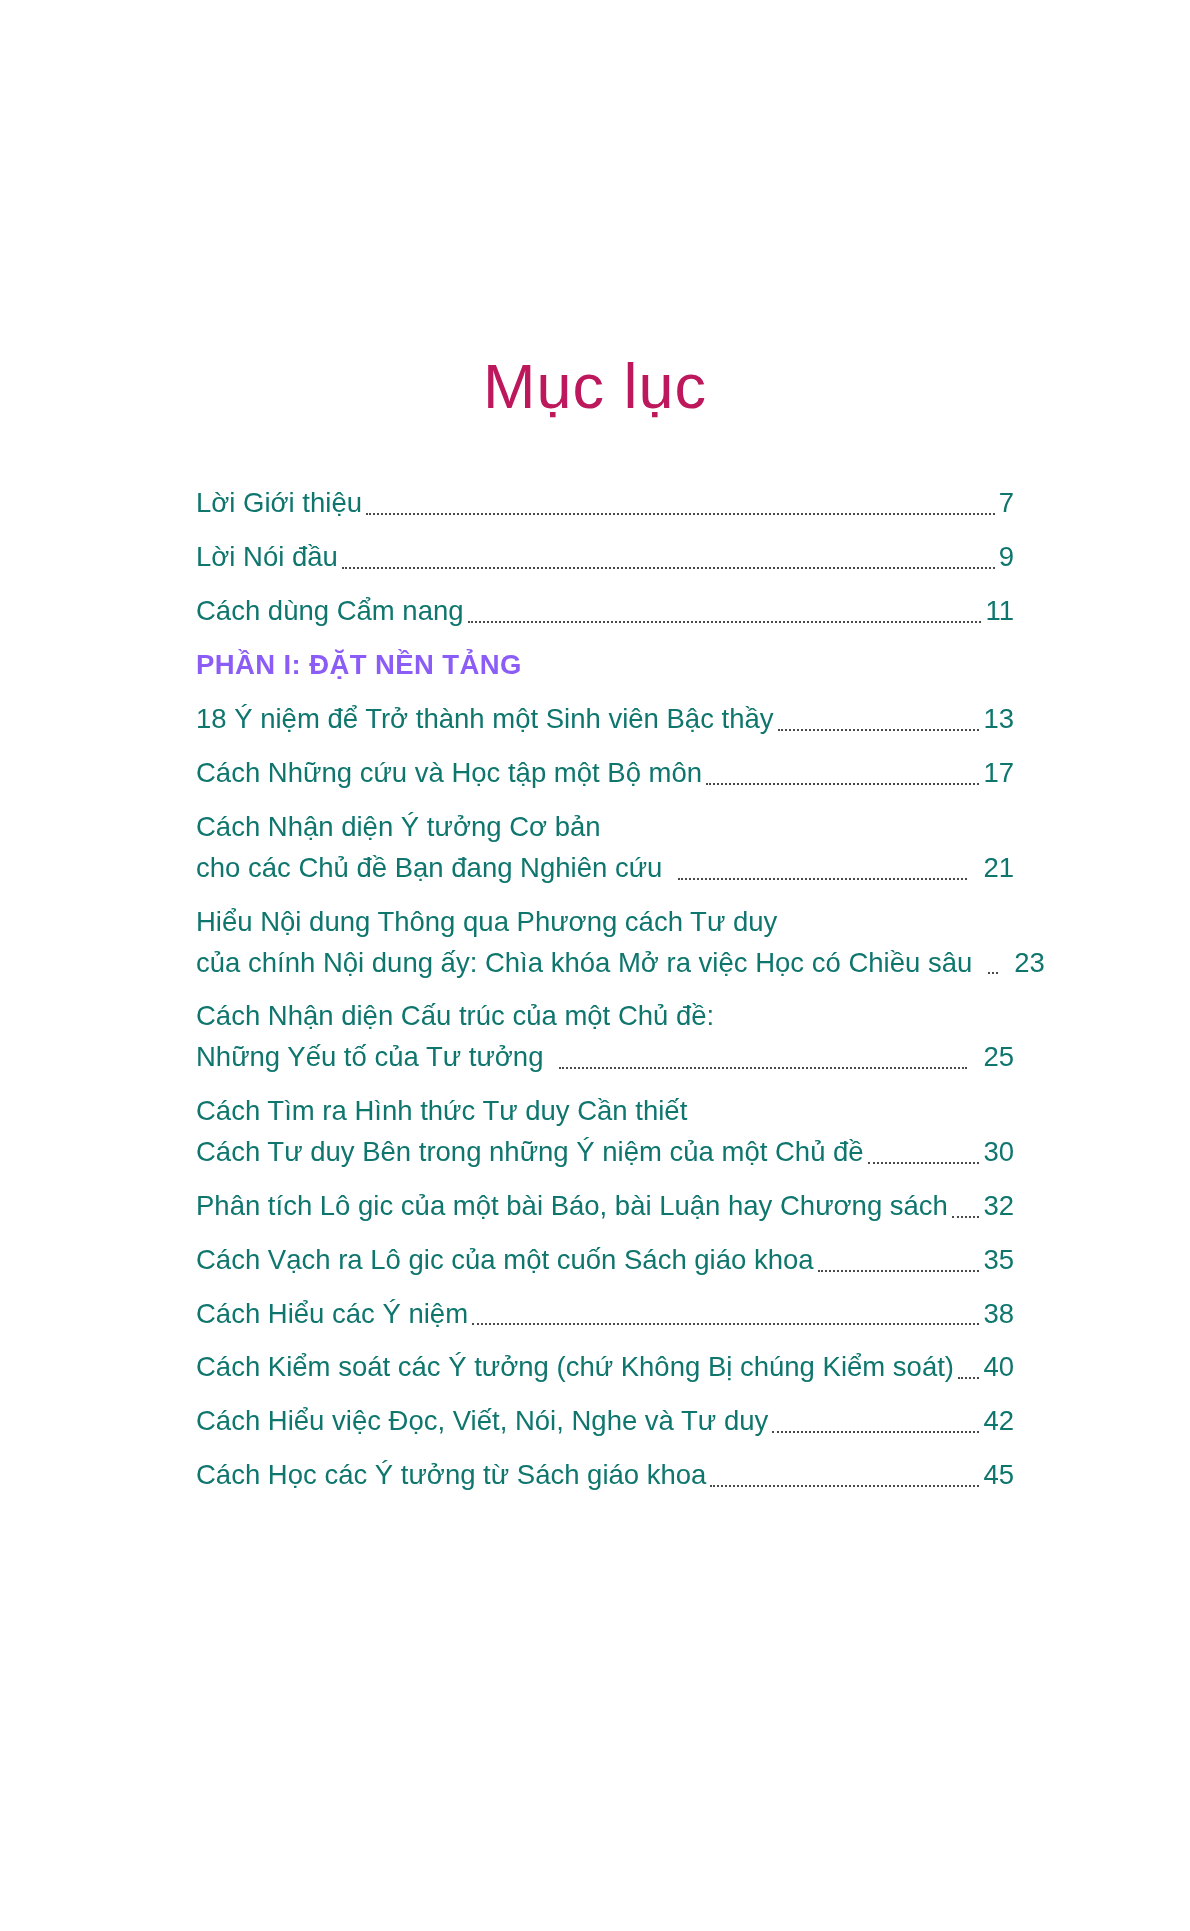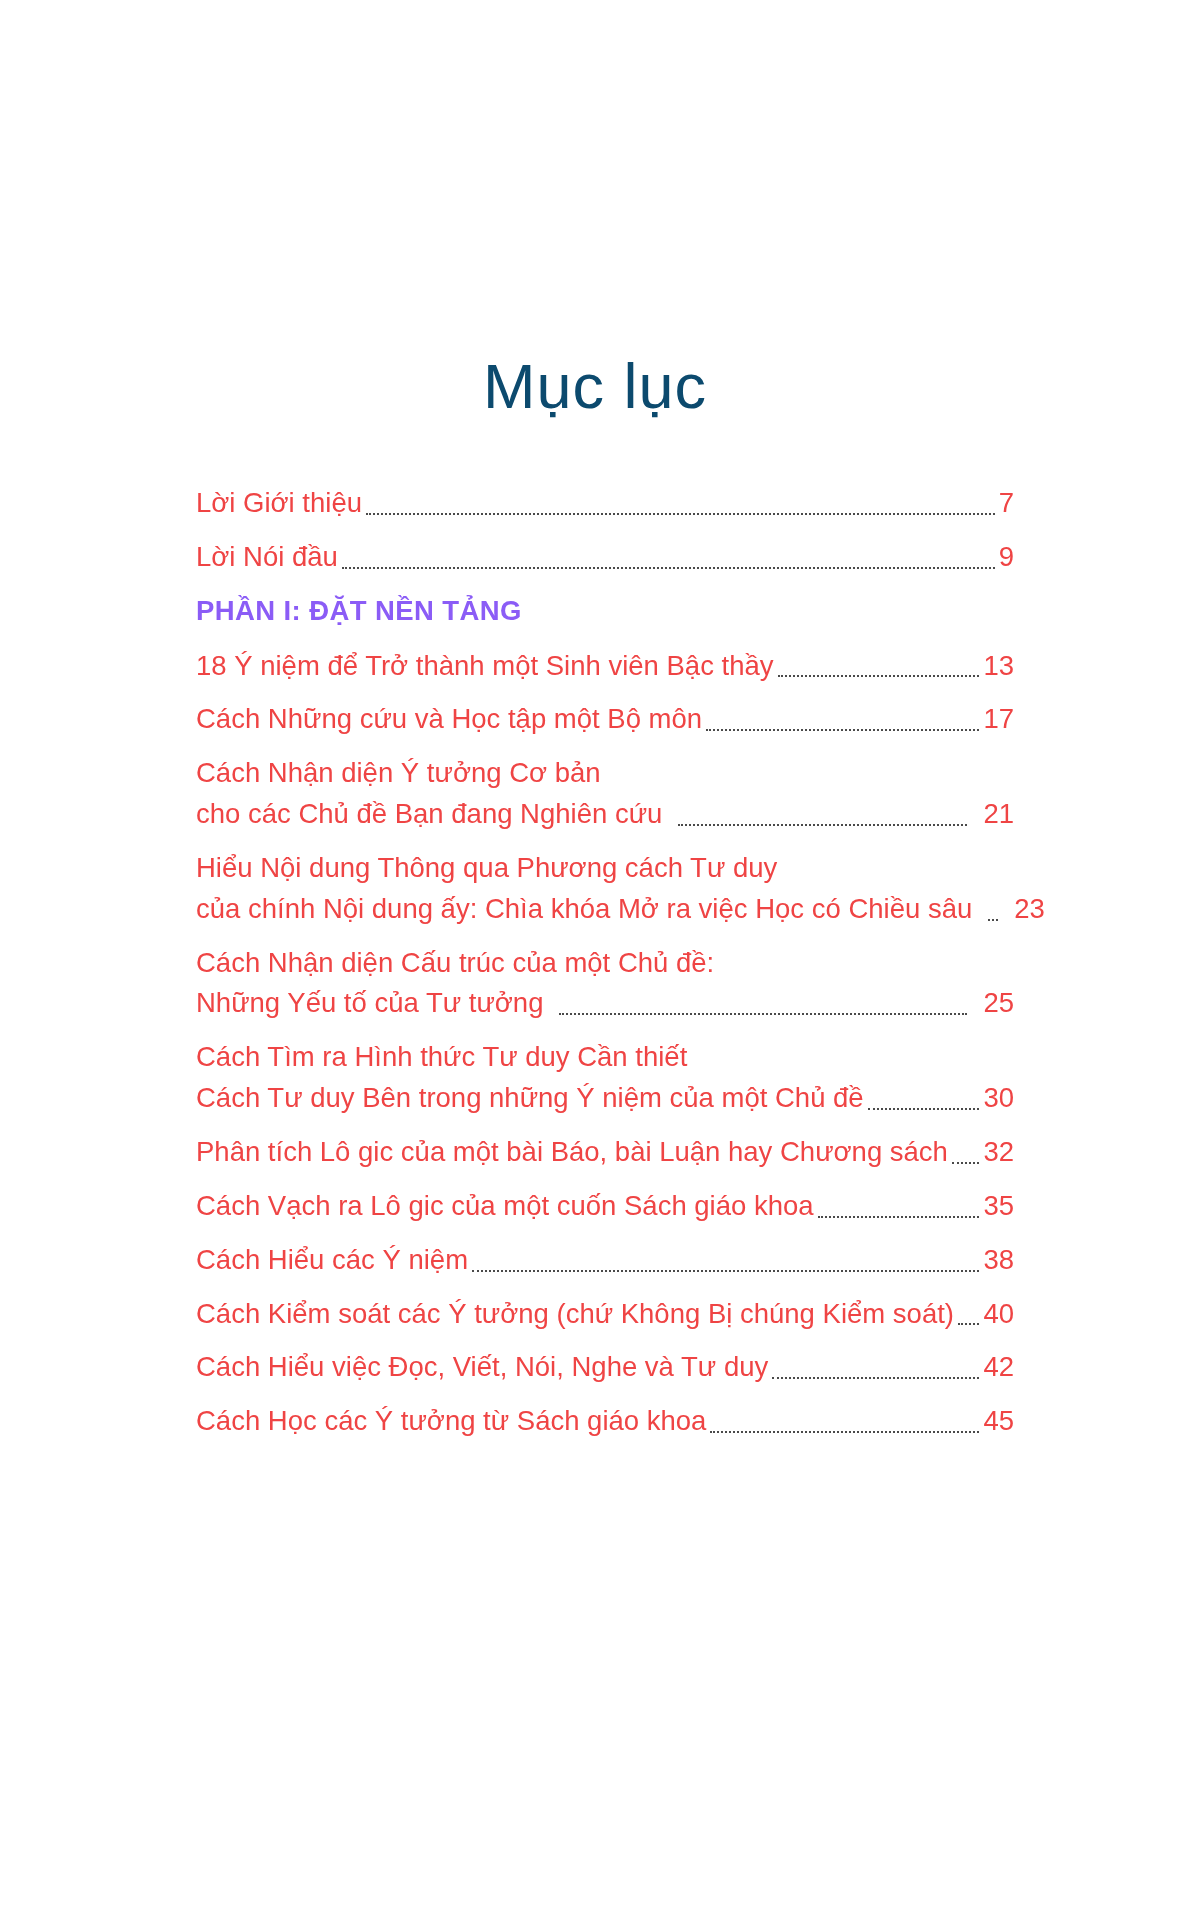--- a/index.html
+++ b/index.html
@@ -23,35 +23,35 @@
     background: #ffffff;
   }
   .toc-title {
     position: absolute;
     top: 350px;
     left: 0;
     width: 1190px;
     text-align: center;
     font-size: 63px;
     letter-spacing: 1px;
-    color: #0c4a6e;
+    color: #be185d;
     font-weight: 400;
   }
   .toc-list {
     position: absolute;
     top: 485px;
     left: 196px;
     width: 818px;
   }
   .entry {
     display: flex;
     align-items: flex-end;
     font-size: 27.5px;
     line-height: 1.34;
-    color: #ef4444;
+    color: #0f766e;
     margin-bottom: 17px;
     white-space: nowrap;
   }
   .entry .label {
     flex: 0 0 auto;
   }
   .entry .dots {
     flex: 1 1 auto;
     margin: 0 2px 7px 4px;
     border-bottom: 2.5px dotted #4a4a4a;
@@ -90,20 +90,25 @@
   <div class="toc-list">
       <div class="entry">
         <span class="label">Lời Giới thiệu</span>
         <span class="dots"></span>
         <span class="page-num">7</span>
       </div>
       <div class="entry">
         <span class="label">Lời Nói đầu</span>
         <span class="dots"></span>
         <span class="page-num">9</span>
+      </div>
+      <div class="entry">
+        <span class="label">Cách dùng Cẩm nang</span>
+        <span class="dots"></span>
+        <span class="page-num">11</span>
       </div>
       <div class="entry section">
         <span class="label">PHẦN I: ĐẶT NỀN TẢNG</span>
       </div>
       <div class="entry">
         <span class="label">18 Ý niệm để Trở thành một Sinh viên Bậc thầy</span>
         <span class="dots"></span>
         <span class="page-num">13</span>
       </div>
       <div class="entry">

